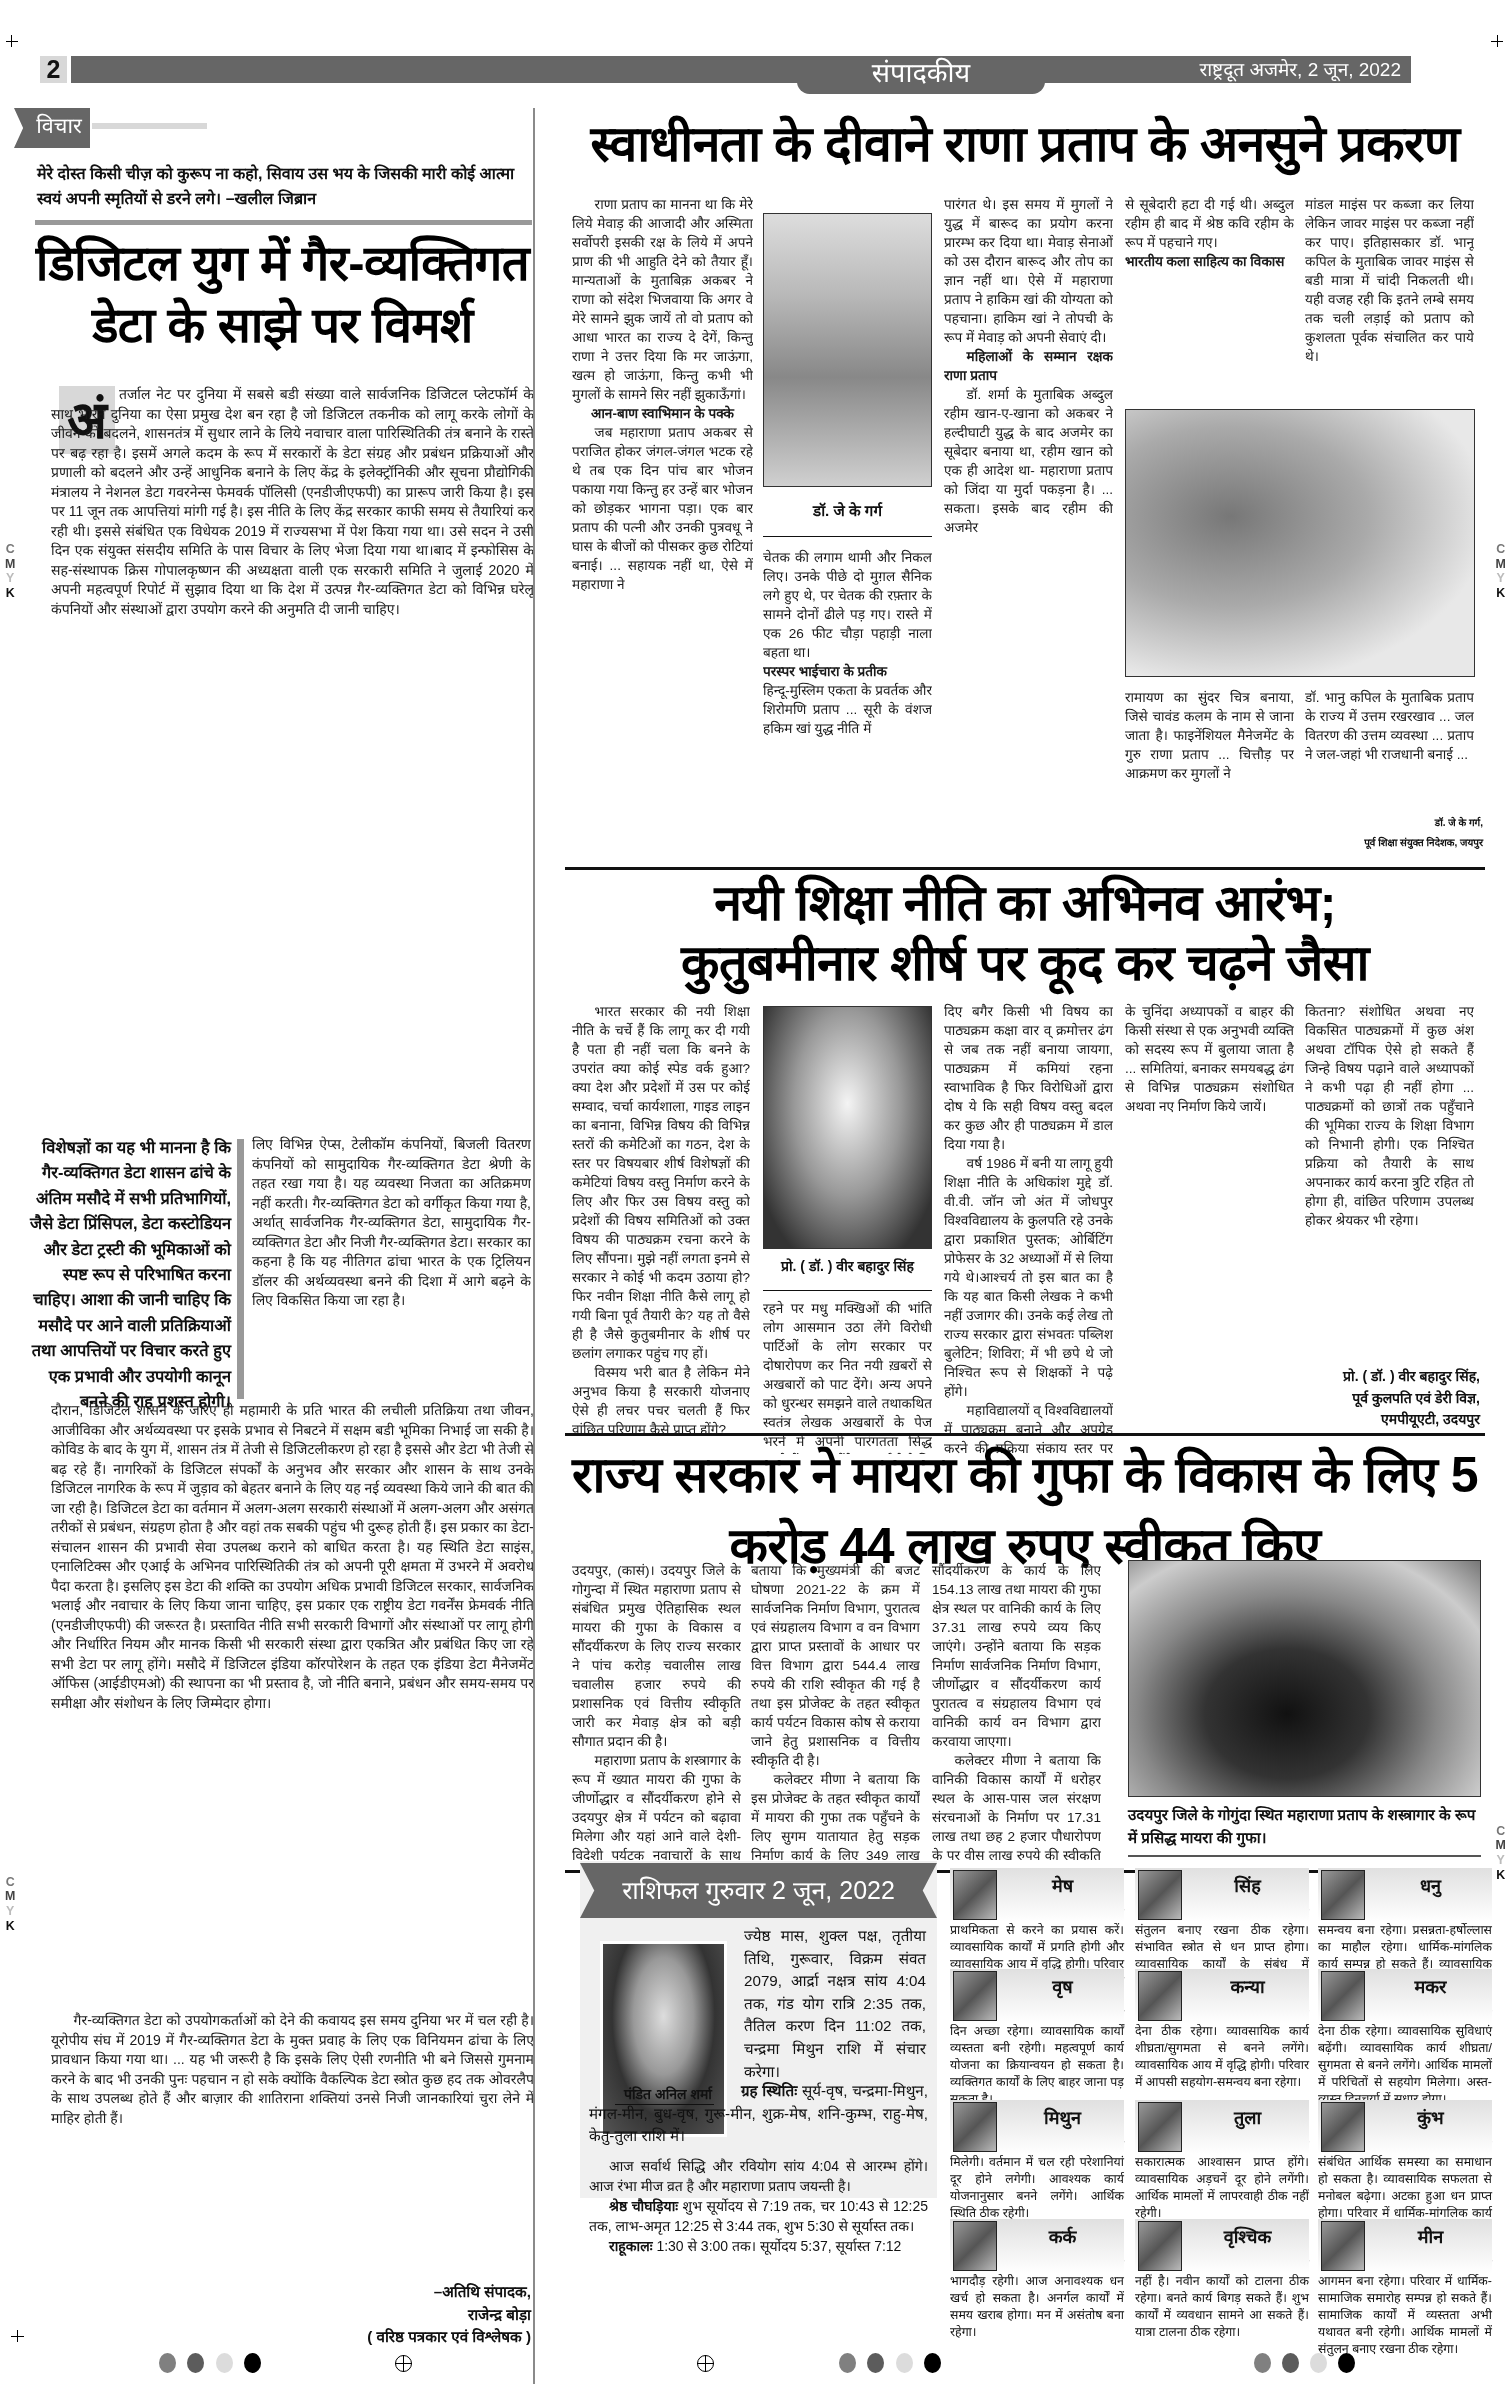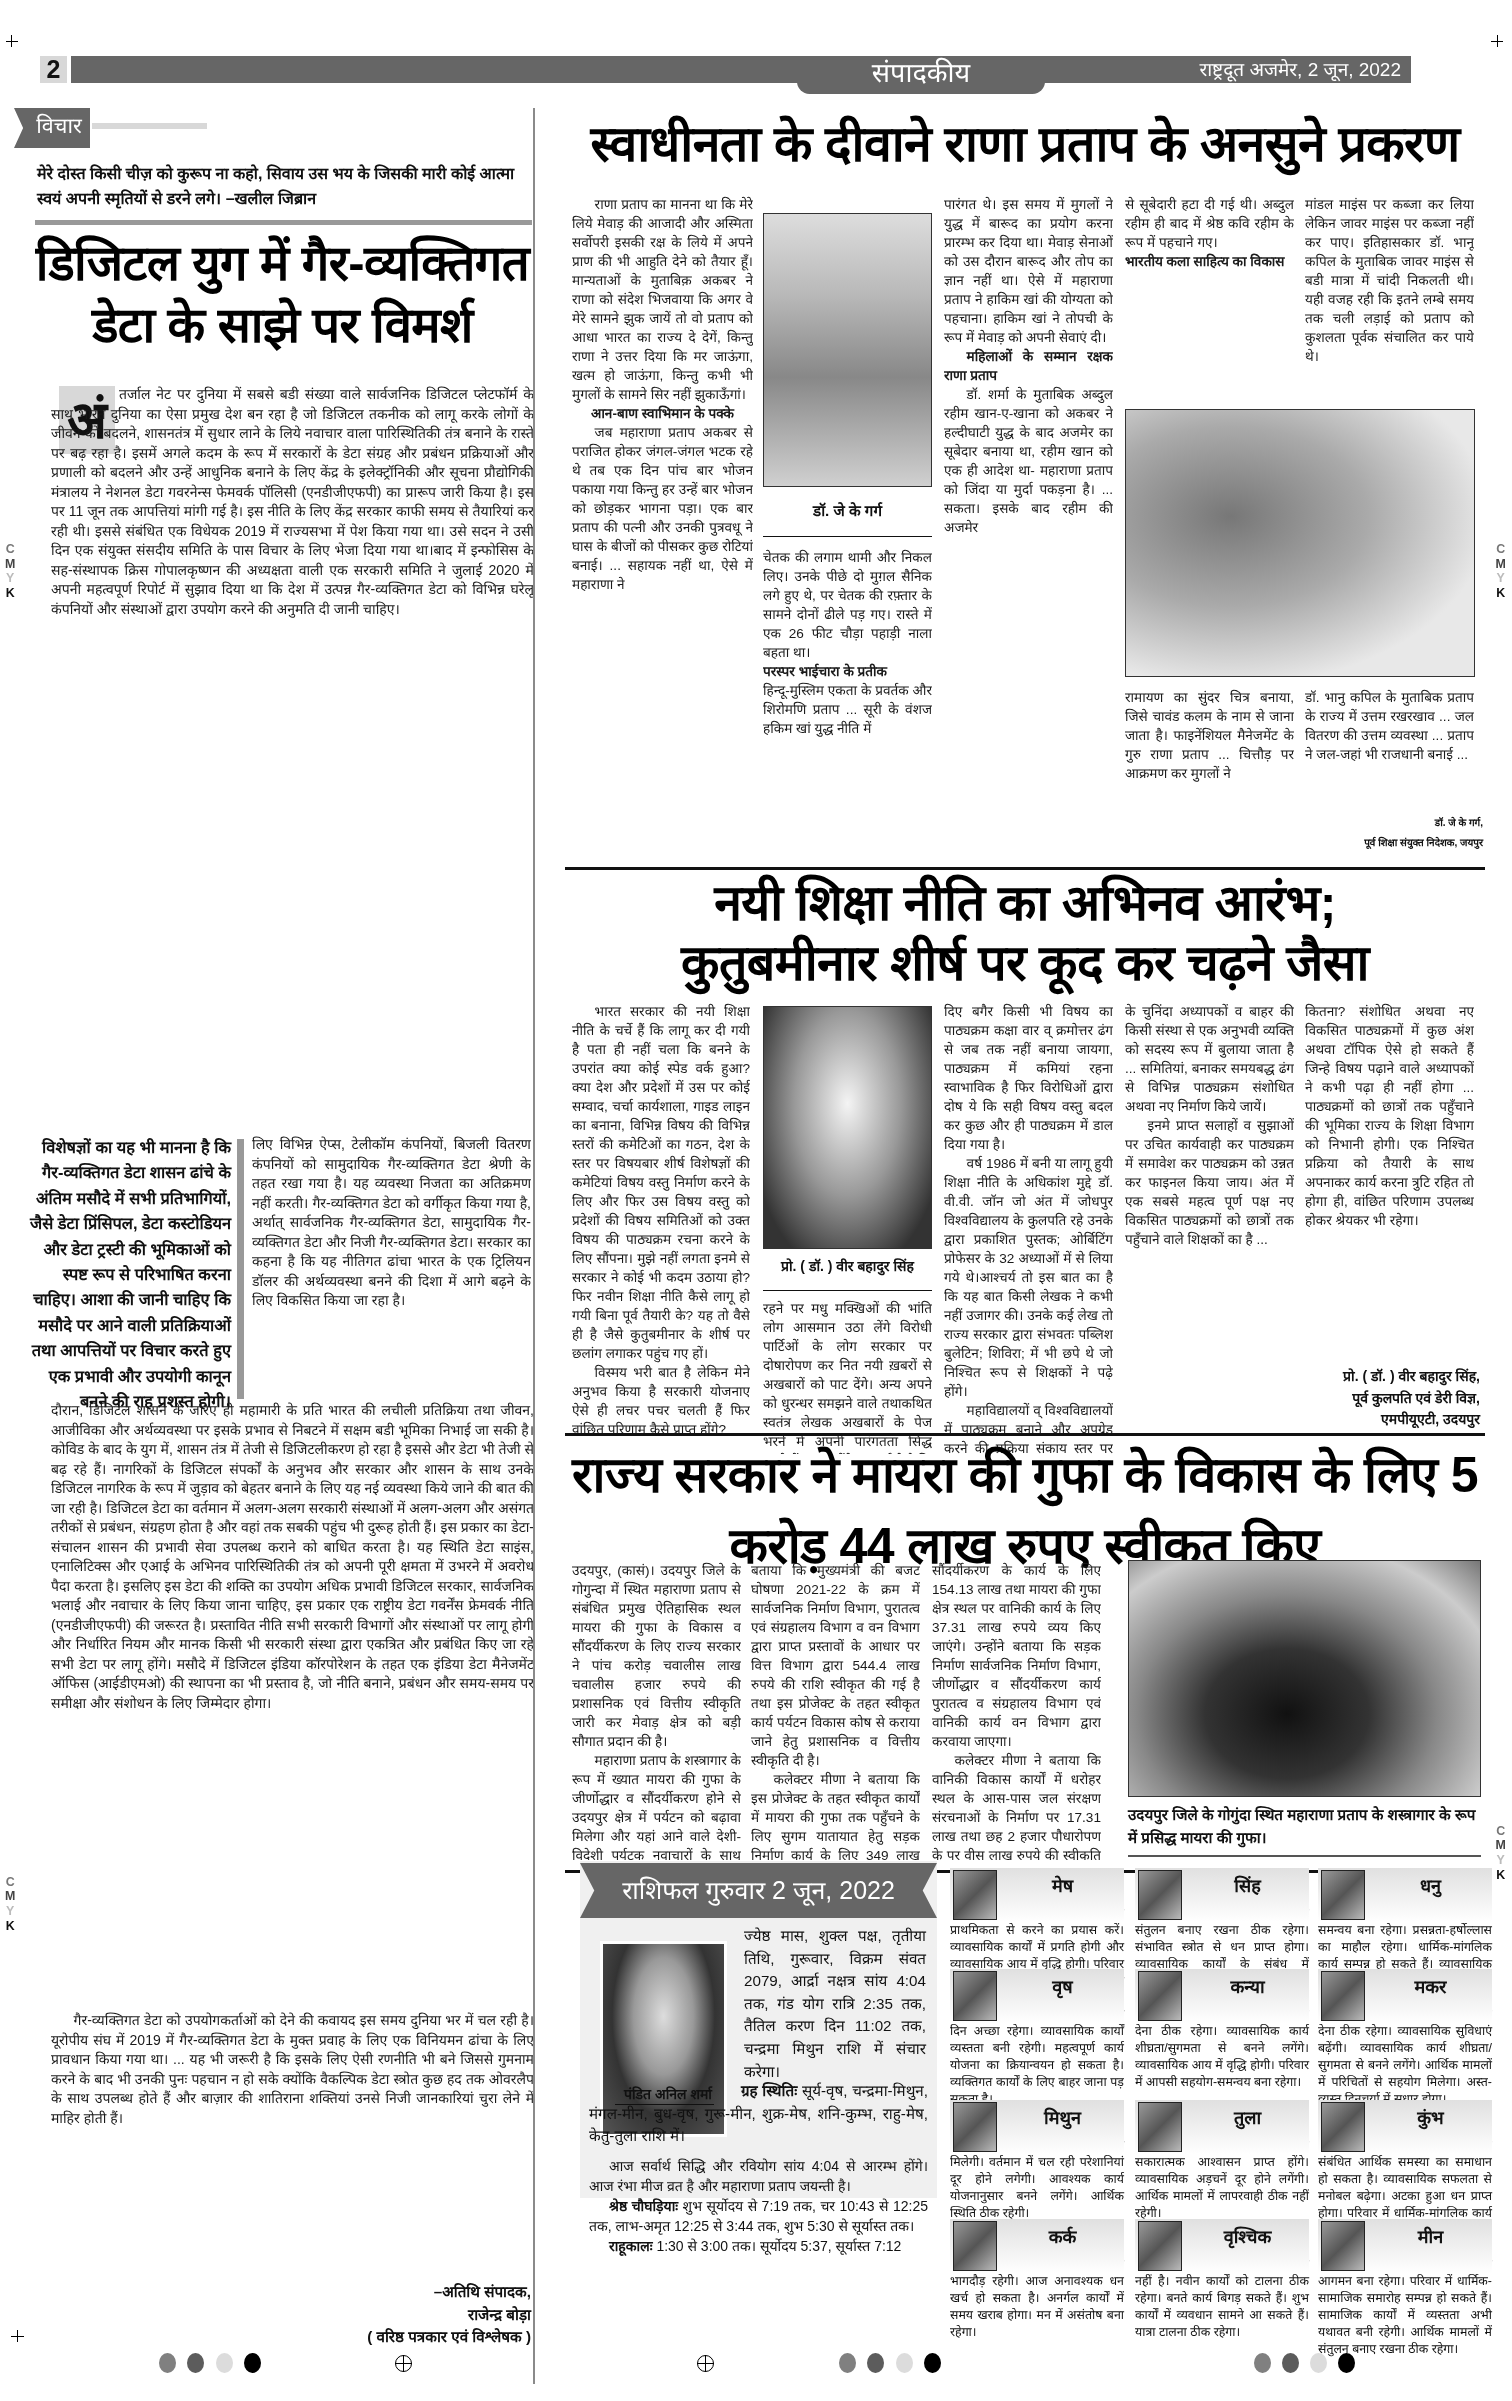--- a/index.html
+++ b/index.html
@@ -187,21 +187,20 @@
 <div id="nep-photo-cap">प्रो. ( डॉ. ) वीर बहादुर सिंह</div>
 <div id="nep-photo-rule"></div>
 <div id="nep-c2" class="col-text">रहने पर मधु मक्खिओं की भांति लोग आसमान उठा लेंगे विरोधी पार्टिओं के लोग सरकार पर दोषारोपण कर नित नयी ख़बरों से अखबारों को पाट देंगे। अन्य अपने को धुरन्धर समझने वाले तथाकथित स्वतंत्र लेखक अखबारों के पेज भरने में अपनी पारंगतता सिद्ध करने में जुट जायेंगे। तात्पर्य ये है कि प्रत्येक विषय सामग्री की बारीकियों पर ध्यान</div>
 <div id="nep-c3" class="col-text">
   <p>दिए बगैर किसी भी विषय का पाठ्यक्रम कक्षा वार व् क्रमोत्तर ढंग से जब तक नहीं बनाया जायगा, पाठ्यक्रम में कमियां रहना स्वाभाविक है फिर विरोधिओं द्वारा दोष ये कि सही विषय वस्तु बदल कर कुछ और ही पाठ्यक्रम में डाल दिया गया है।</p>
   <p style="text-indent:22.6px">वर्ष 1986 में बनी या लागू हुयी शिक्षा नीति के अधिकांश मुद्दे डॉ. वी.वी. जॉन जो अंत में जोधपुर विश्वविद्यालय के कुलपति रहे उनके द्वारा प्रकाशित पुस्तक; ओर्बिटिंग प्रोफेसर के 32 अध्याओं में से लिया गये थे।आश्चर्य तो इस बात का है कि यह बात किसी लेखक ने कभी नहीं उजागर की। उनके कई लेख तो राज्य सरकार द्वारा संभवतः पब्लिश बुलेटिन; शिविरा; में भी छपे थे जो निश्चित रूप से शिक्षकों ने पढ़े होंगे।</p>
   <p style="text-indent:22.6px">महाविद्यालयों व् विश्वविद्यालयों में पाठ्यक्रम बनाने और अपग्रेड करने की प्रक्रिया संकाय स्तर पर पाठ्यक्रम समितियों द्वारा की जाती है ...</p>
 </div>
 <div id="nep-c4" class="col-text">
   <p>के चुनिंदा अध्यापकों व बाहर की किसी संस्था से एक अनुभवी व्यक्ति को सदस्य रूप में बुलाया जाता है ... समितियां, बनाकर समयबद्ध ढंग से विभिन्न पाठ्यक्रम संशोधित अथवा नए निर्माण किये जायें।</p>
-  <p style="text-indent:22.6px">इनमे प्राप्त सलाहों व सुझाओं पर उचित कार्यवाही कर पाठ्यक्रम में समावेश कर पाठ्यक्रम को उन्नत कर फाइनल किया जाय। अंत में एक सबसे महत्व पूर्ण पक्ष नए विकसित पाठ्यक्रमों को छात्रों तक पहुँचाने वाले शिक्षकों का है ...</p>
 </div>
 <div id="nep-c5" class="col-text">कितना? संशोधित अथवा नए विकसित पाठ्यक्रमों में कुछ अंश अथवा टॉपिक ऐसे हो सकते हैं जिन्हे विषय पढ़ाने वाले अध्यापकों ने कभी पढ़ा ही नहीं होगा ... पाठ्यक्रमों को छात्रों तक पहुँचाने की भूमिका राज्य के शिक्षा विभाग को निभानी होगी। एक निश्चित प्रक्रिया को तैयारी के साथ अपनाकर कार्य करना त्रुटि रहित तो होगा ही, वांछित परिणाम उपलब्ध होकर श्रेयकर भी रहेगा।</div>
 <div id="nep-credit">
   <div>प्रो. ( डॉ. ) वीर बहादुर सिंह,</div>
   <div>पूर्व कुलपति एवं डेरी विज्ञ,</div>
   <div>एमपीयूएटी, उदयपुर</div>
 </div>
 <div class="hr" id="nep-rule"></div>
 
 <div id="cave-head" class="big-head">राज्य सरकार ने मायरा की गुफा के विकास के लिए 5 करोड़ 44 लाख रुपए स्वीकृत किए</div>

